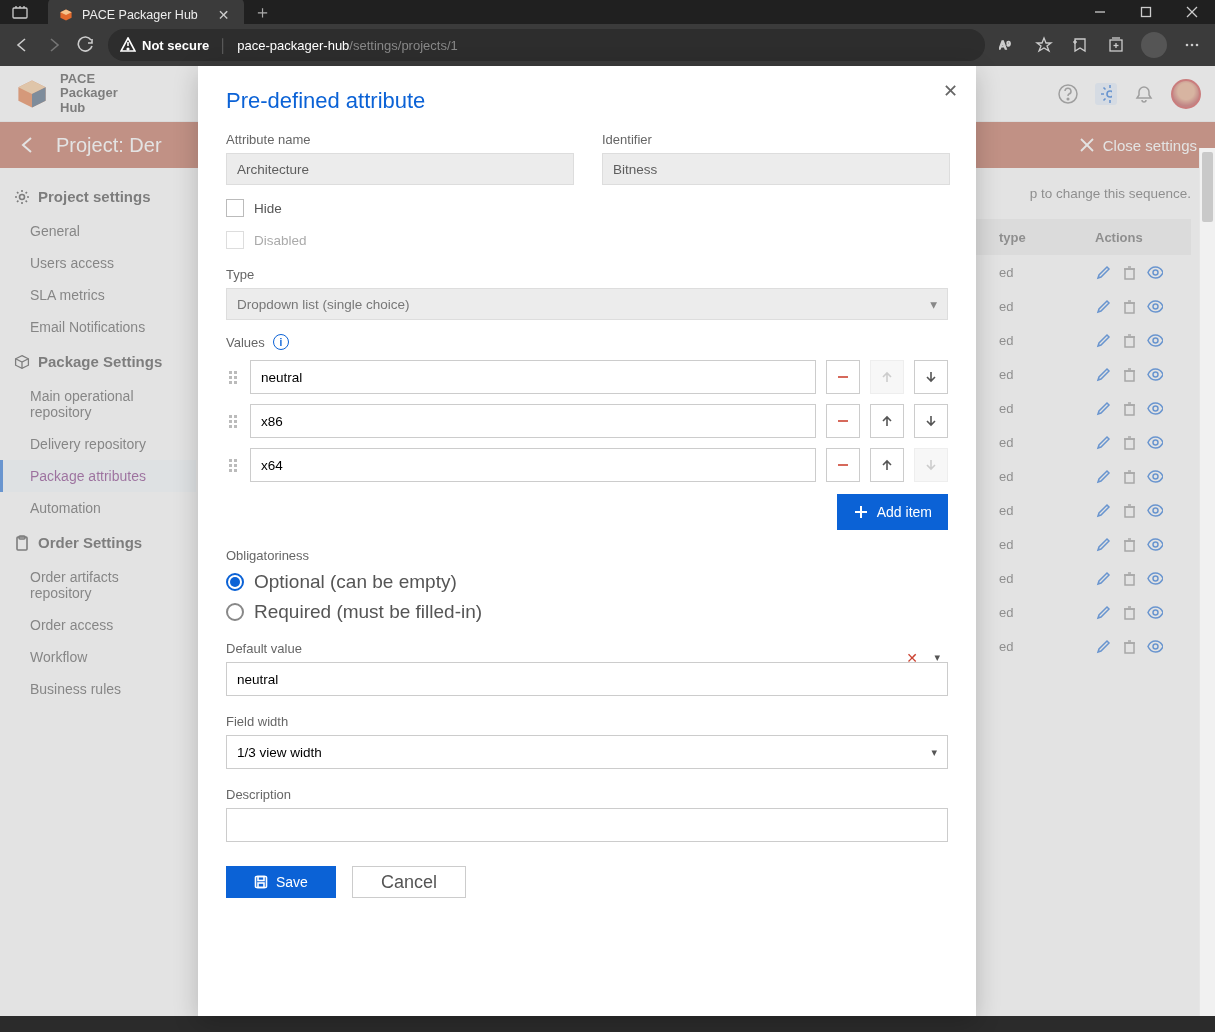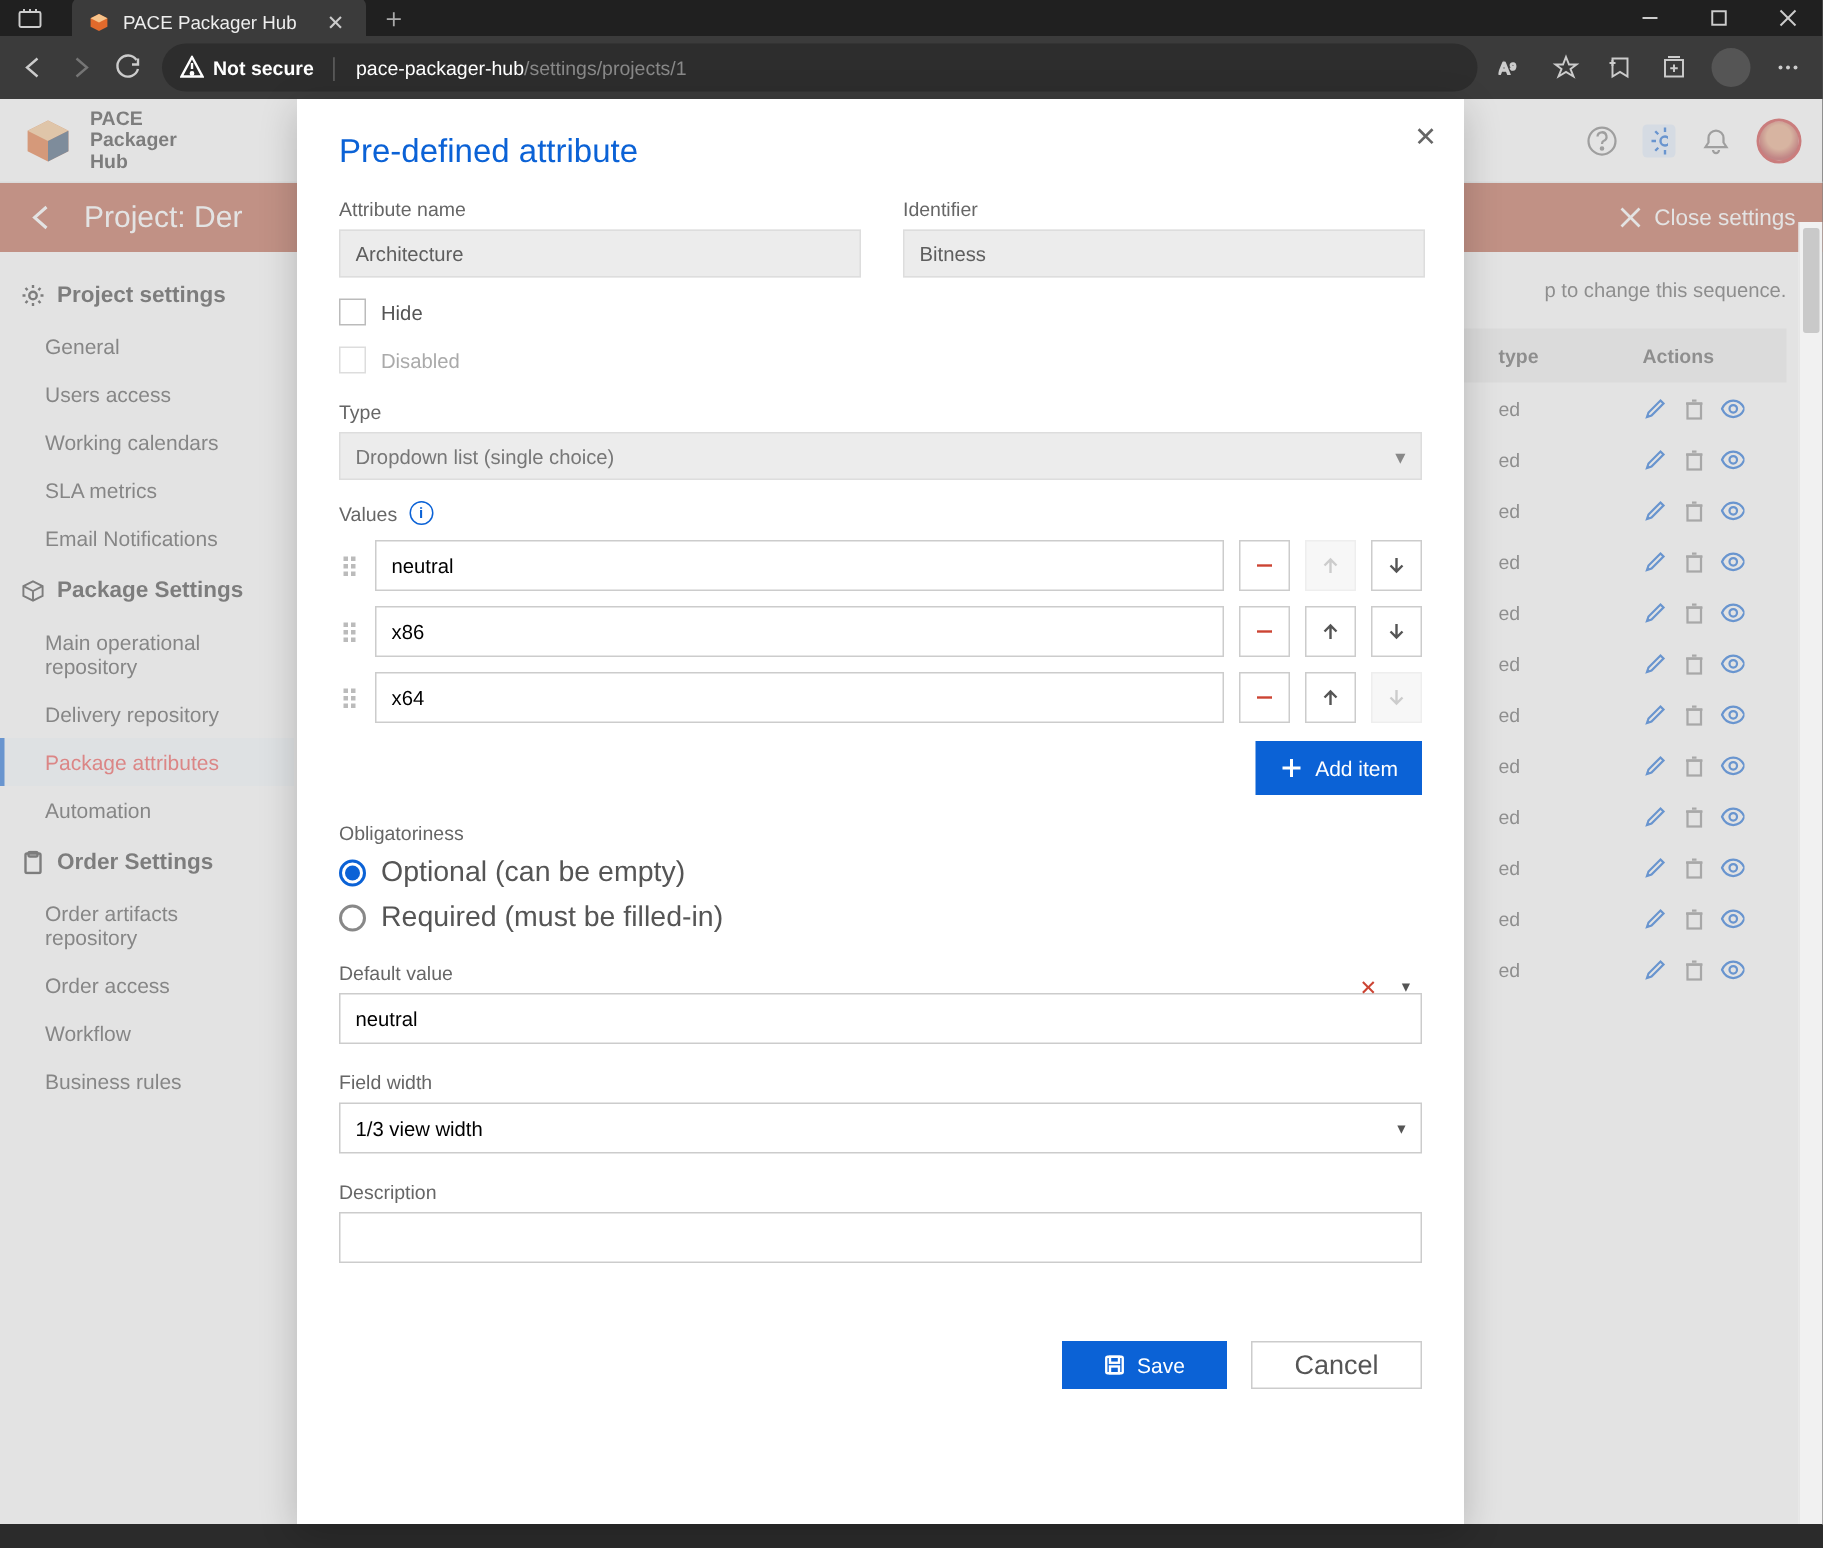--- a/index.html
+++ b/index.html
@@ -42,21 +42,21 @@
 .orange { height:46px; background:#bb5b42; color:#fff; display:flex; align-items:center; padding:0 18px; font-size:20px; }
 .orange .back { margin-right:18px; font-size:20px; }
 .orange .right { margin-left:auto; display:flex; align-items:center; gap:8px; font-size:15px; }
 .orange .right svg{stroke:#fff;}
 
 
 .body-row { display:flex; height: calc(100% - 56px - 46px); }
 .sidebar { width:196px; padding:10px 0; font-size:14px; color:#333; }
 .side-head { display:flex; align-items:center; gap:8px; padding:10px 14px; font-weight:600; font-size:15px; }
 .side-item { padding:8px 14px 8px 30px; color:#444; cursor:default; }
-.side-item.active { color:#ef4444; border-left:3px solid #0b62d6; background:#f5faff; padding-left:27px; }
+.side-item.active { color:#701a75; border-left:3px solid #0b62d6; background:#f5faff; padding-left:27px; }
 
 
 .bgmain { flex:1; padding:18px 24px; color:#444; position:relative; }
 .bgtext { font-size:13.5px; color:#555; }
 .bgtable { margin-top:18px; width:100%; }
 .bghead { display:flex; background:#eee; height:36px; align-items:center; font-size:13px; color:#555; }
 .bghead .c-type { width:80px; padding-left:8px; font-weight:600;}
 .bghead .c-act { width:120px; padding-left:24px; font-weight:600;}
 .bgrow { display:flex; align-items:center; height:34px; font-size:13px; color:#555; }
 .bgrow .c-type { width:80px; padding-left:8px;}
@@ -102,21 +102,21 @@
 
 .text-input { width:100%; height:34px; border:1px solid #ccc; padding:0 10px; font-size:13.5px; }
 .select-like { width:100%; height:34px; border:1px solid #ccc; padding:0 10px; font-size:13.5px; display:flex; align-items:center; justify-content:space-between;}
 .select-like .caret2 { font-size:11px; color:#555;}
 .dv { position:relative;}
 .dv .clear { position:absolute; right:30px; top:9px; color:#c43; font-size:14px;}
 .dv .dd { position:absolute; right:8px; top:10px; color:#555; font-size:11px;}
 
 .textarea { width:100%; height:34px; border:1px solid #ccc; }
 
-.modal-foot { display:flex; gap:16px; justify-content:flex-end; margin-top:52px;}
+.modal-foot { display:flex; gap:16px; margin-top:24px;}
 .btn-pri { background:#0b62d6; color:#fff; height:32px; padding:0 28px; display:flex; align-items:center; gap:8px; font-size:14px;}
 .btn-sec { background:#fff; border:1px solid #ccc; color:#555; height:32px; padding:0 28px; display:flex; align-items:center; font-size:18px;}
 
 svg { display:block; }
 .sect { margin-top:18px;}
 .scrollbar-fake{position:absolute;right:0;top:82px;width:16px;bottom:0;background:#f1f1f1;border-left:1px solid #e6e6e6;}
 .scrollbar-fake .thumb{position:absolute;top:4px;left:2px;right:2px;height:70px;background:#c9c9c9;border-radius:2px;}
 </style>
 </head>
 <body>
@@ -287,21 +287,20 @@
     <div class="sidebar">
       <div class="side-head">
         <svg width="16" height="16" fill="none" stroke="#333" stroke-width="1.6">
             <circle cx="8" cy="8" r="2.5"></circle>
             <path d="M8 1v2M8 13v2M1 8h2M13 8h2M3 3l1.4 1.4M11.6 11.6L13 13M13 3l-1.4 1.4M4.4 11.6L3 13"></path>
           </svg>
         <span>Project settings</span>
       </div>
       <div class="side-item">General</div>
       <div class="side-item">Users access</div>
-      <div class="side-item">Working calendars</div>
       <div class="side-item">SLA metrics</div>
       <div class="side-item">Email Notifications</div>
 
       <div class="side-head">
         <svg width="16" height="16" viewBox="0 0 20 20" fill="none" stroke="#333" stroke-width="1.6">
             <polygon points="10,2 18,6 18,14 10,18 2,14 2,6"></polygon>
             <path d="M2 6l8 4 8-4M10 10v8"></path>
           </svg>
         <span>Package Settings</span>
       </div>

